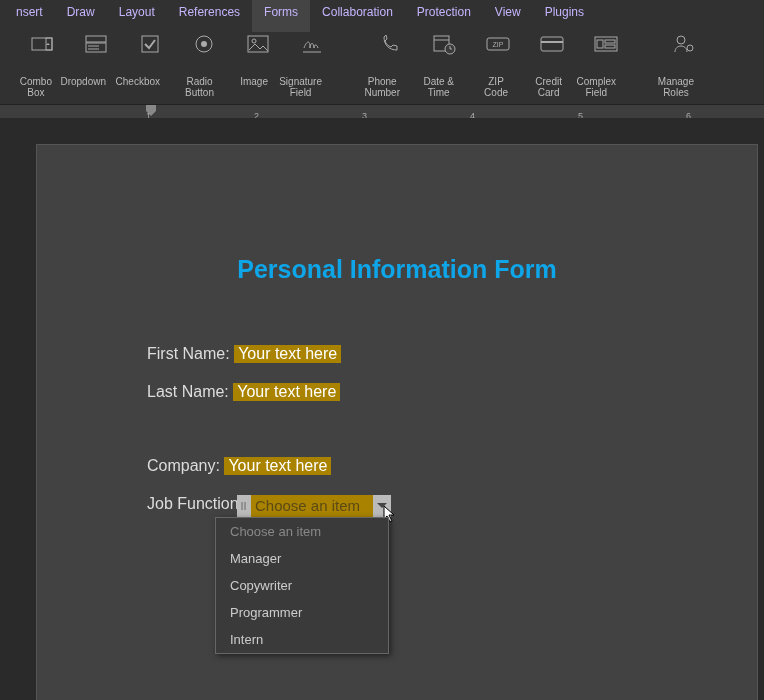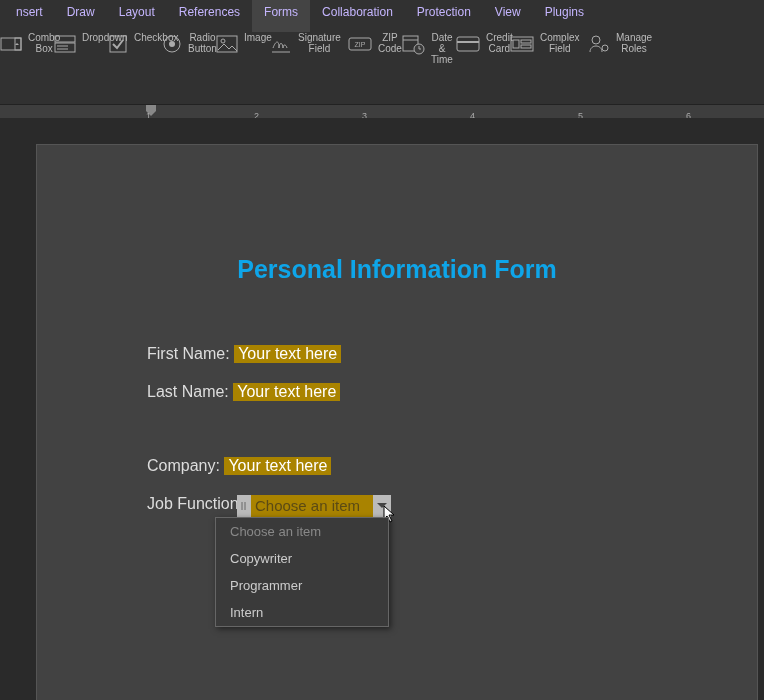--- a/index.html
+++ b/index.html
@@ -1,21 +1,21 @@
 <!DOCTYPE html>
 <html><head>
 <meta charset="utf-8">
 <style>
 html,body{margin:0;padding:0;width:764px;height:700px;background:#2a2a2a;font-family:Arial,Helvetica,sans-serif;overflow:hidden;color:#ccc;font-size:12px}
 .menubar{height:24px;background:#313131;display:flex;align-items:center;padding:0 4px}
 .menu-item{padding:8px 12px;line-height:24px;color:#c4b5fd;cursor:default}
 .menu-item.active{background:#444}
 .toolbar{height:72px;background:#313131;display:flex;align-items:flex-start;padding:4px 0;border-bottom:1px solid #222}
 .toolbar .group{display:flex}
-.tool-btn{width:54px;display:flex;flex-direction:row;align-items:flex-start;justify-content:flex-start;gap:4px;padding-top:4px;cursor:default}
+.tool-btn{width:54px;display:flex;flex-direction:column;align-items:flex-end;justify-content:flex-start;gap:20px;padding-top:4px;cursor:default}
 .tool-btn .ico{width:24px;height:24px;display:flex;align-items:center;justify-content:center;color:#aaa}
 .tool-btn .lbl{font-size:10px;color:#bbb;text-align:center;line-height:11px;padding:0 2px}
 .toolbar .spacer{width:24px}
 .ruler{height:22px;background:#3e3e3e;position:relative;color:#aaa;font-size:9px}
 .ruler .marker{position:absolute;top:0;left:146px;width:10px;height:14px}
 .ruler .marker svg{display:block}
 .ruler .num{position:absolute;top:6px}
 .canvas-wrap{position:absolute;left:0;top:118px;width:764px;height:582px;background:#2a2a2a}
 .page{position:absolute;left:36px;top:26px;width:720px;height:560px;background:#424242;border:1px solid #555}
 .page h1{position:absolute;left:0;right:0;top:110px;text-align:center;margin:0;color:#0ea5e9;font-size:25px;font-weight:bold}
@@ -104,37 +104,45 @@
             <line x1="2" y1="18" x2="20" y2="18" stroke="#aaa"></line>
           </svg>
         </span>
       <span class="lbl"><span>Signature</span><br><span>Field</span></span>
     </div>
   </div>
   <div class="spacer"></div>
   <div class="group">
     <div class="tool-btn">
       <span class="ico">
-          <svg width="24" height="18">
-            <rect x="1" y="3" width="22" height="12" rx="2" fill="none" stroke="#aaa"></rect>
-            <text x="12" y="12" text-anchor="middle" font-size="7" fill="#aaa">ZIP</text>
-          </svg>
-        </span>
-      <span class="lbl"><span>ZIP</span><br><span>Code</span></span>
+          <svg width="20" height="20">
+            <path d="M4 3c0 8 5 13 13 13l0-4-4-1-2 2c-3-1-5-3-6-6l2-2-1-4z" fill="none" stroke="#aaa"></path>
+          </svg>
+        </span>
+      <span class="lbl"><span>Phone</span><br><span>Number</span></span>
     </div>
     <div class="tool-btn">
       <span class="ico">
           <svg width="22" height="20">
             <rect x="1" y="2" width="15" height="15" fill="none" stroke="#aaa"></rect>
             <line x1="1" y1="6" x2="16" y2="6" stroke="#aaa"></line>
             <circle cx="17" cy="15" r="5" fill="#3a3a3a" stroke="#aaa"></circle>
             <path d="M17 12v3h2" fill="none" stroke="#aaa"></path>
           </svg>
         </span>
       <span class="lbl"><span>Date &amp;</span><br><span>Time</span></span>
+    </div>
+    <div class="tool-btn">
+      <span class="ico">
+          <svg width="24" height="18">
+            <rect x="1" y="3" width="22" height="12" rx="2" fill="none" stroke="#aaa"></rect>
+            <text x="12" y="12" text-anchor="middle" font-size="7" fill="#aaa">ZIP</text>
+          </svg>
+        </span>
+      <span class="lbl"><span>ZIP</span><br><span>Code</span></span>
     </div>
     <div class="tool-btn">
       <span class="ico">
           <svg width="24" height="18">
             <rect x="1" y="2" width="22" height="14" rx="2" fill="none" stroke="#aaa"></rect>
             <line x1="1" y1="7" x2="23" y2="7" stroke="#aaa" stroke-width="2"></line>
           </svg>
         </span>
       <span class="lbl"><span>Credit</span><br><span>Card</span></span>
     </div>
@@ -213,18 +221,19 @@
           </svg>
         </span>
     </div>
 
     <svg class="cursor" width="14" height="18">
         <path d="M1 1l0 13 3-3 3 6 2-1-3-6 5 0z" fill="#fff" stroke="#000"></path>
       </svg>
 
     <div class="dropdown">
       <div class="opt hint">Choose an item</div>
+      <div class="opt">Manager</div>
       <div class="opt">Copywriter</div>
       <div class="opt">Programmer</div>
       <div class="opt">Intern</div>
     </div>
   </div>
 </div>
 
 </body></html>

